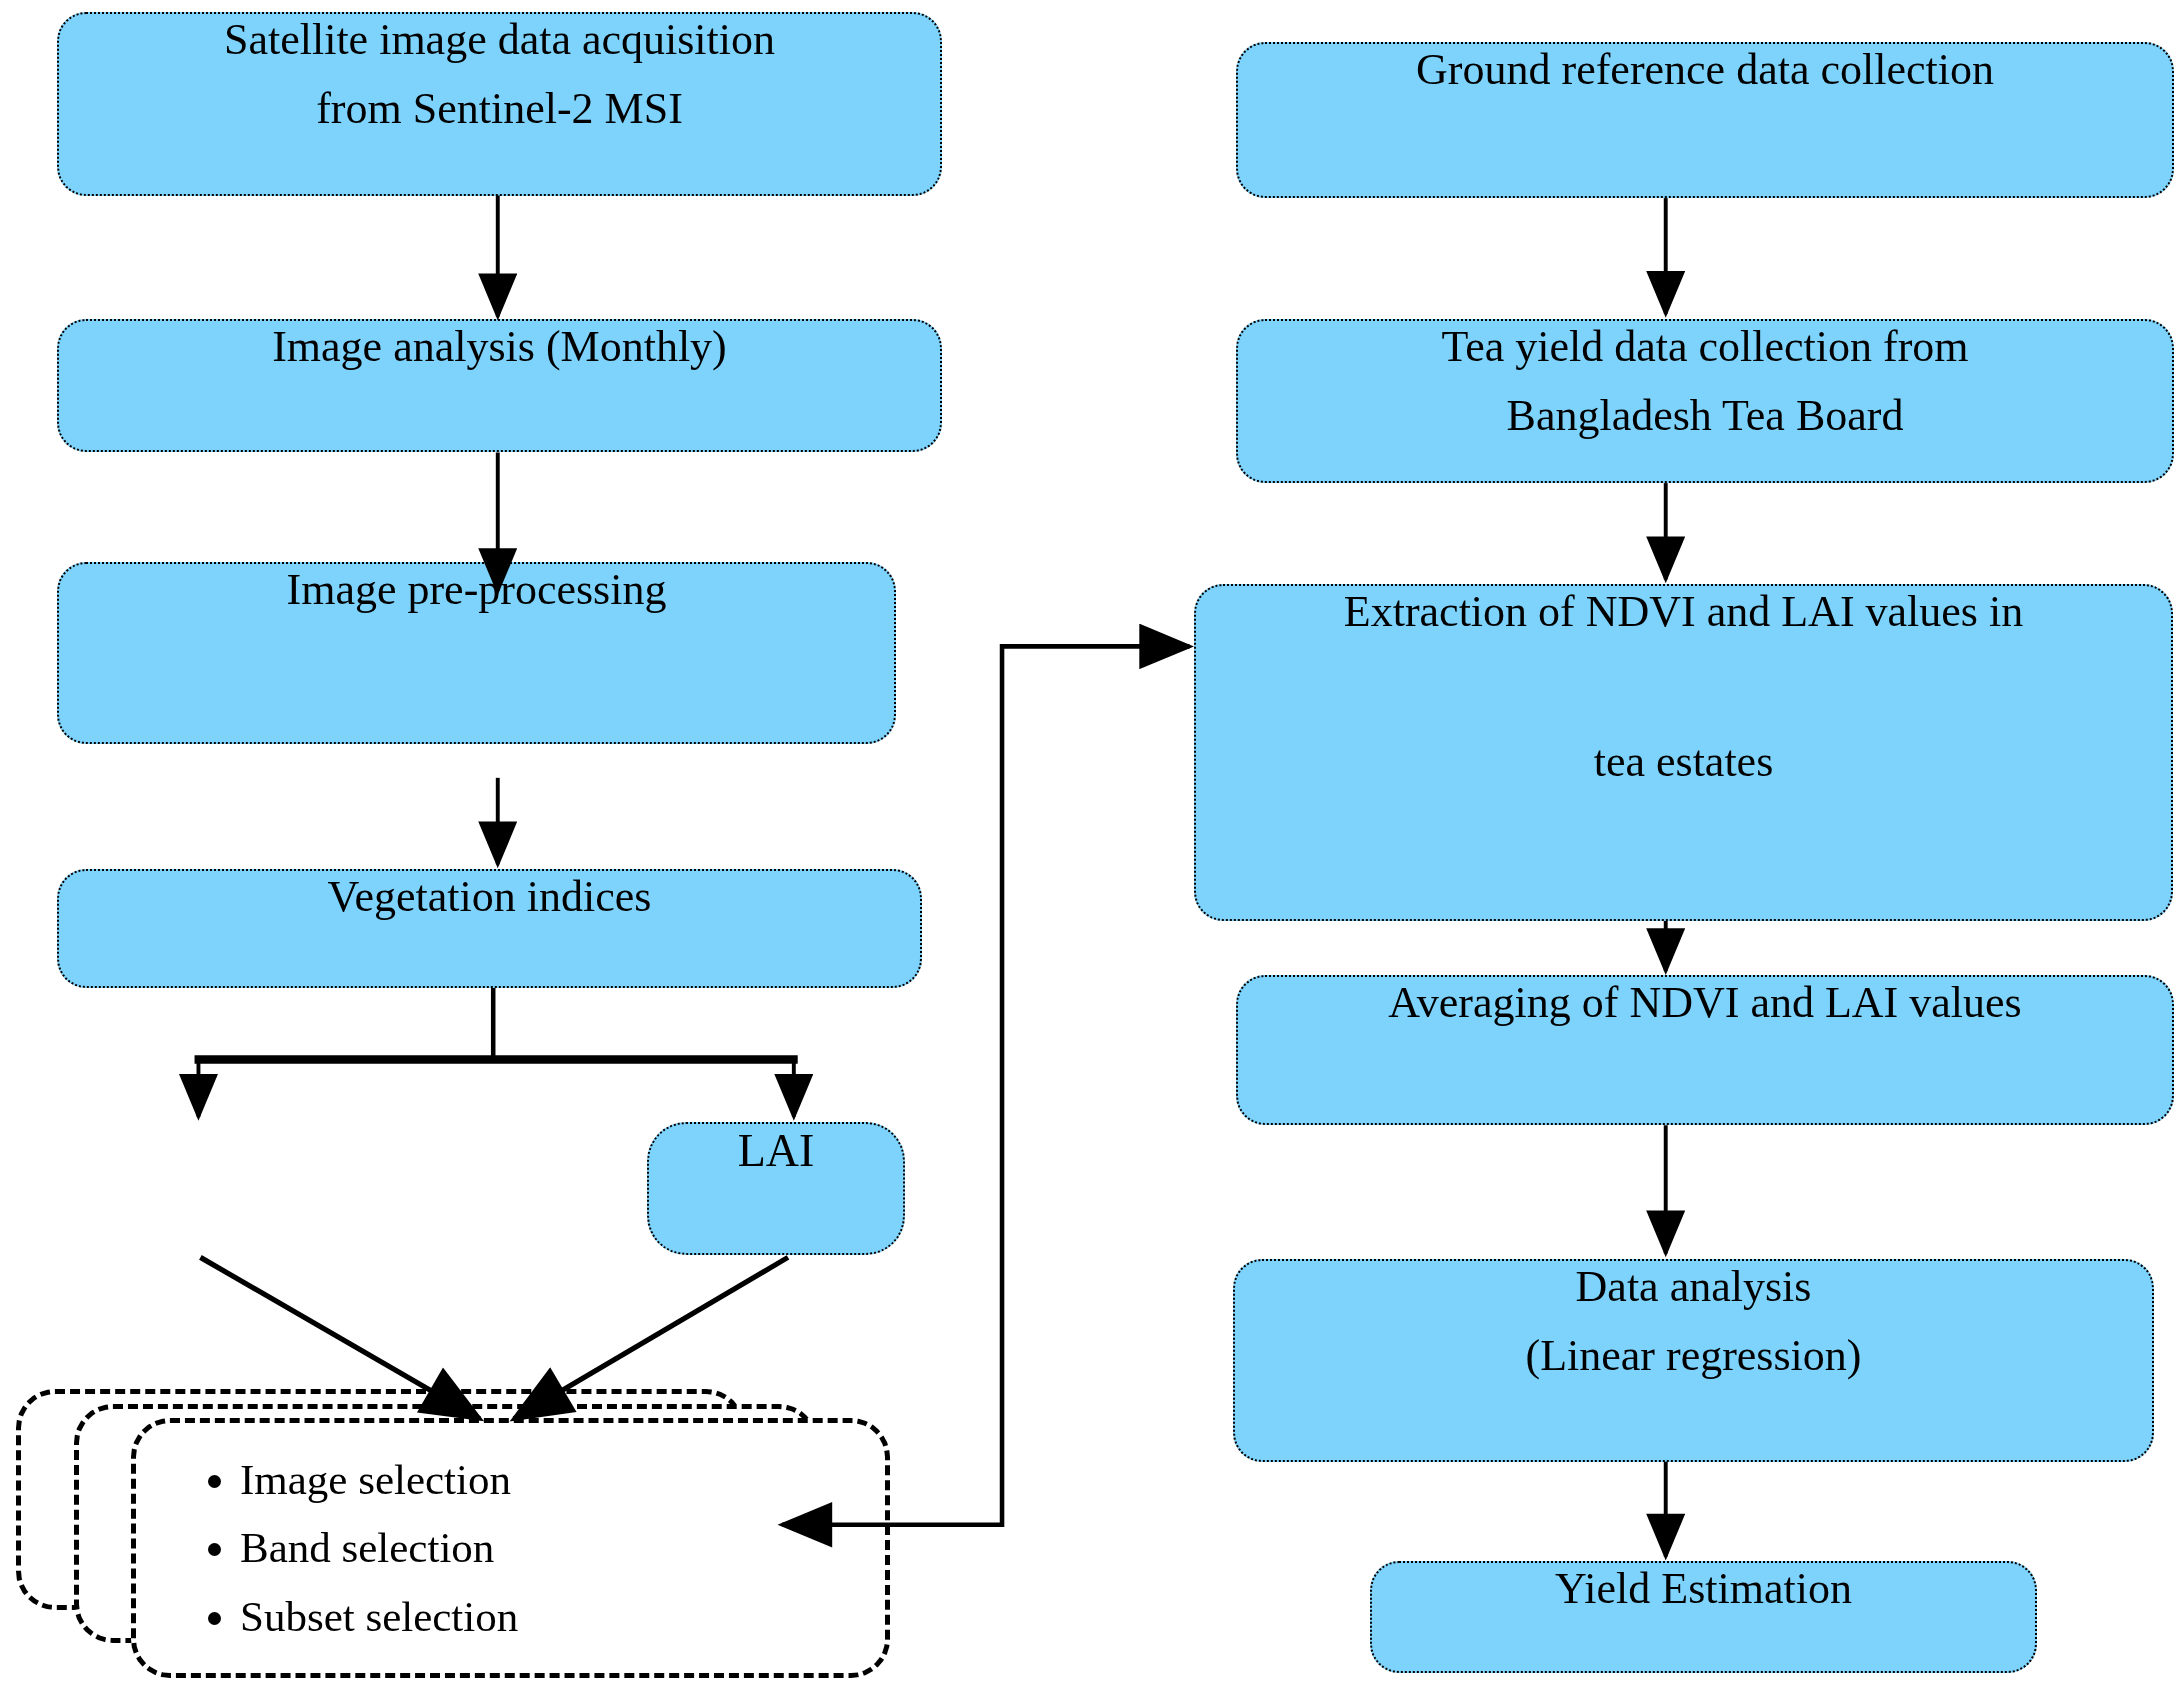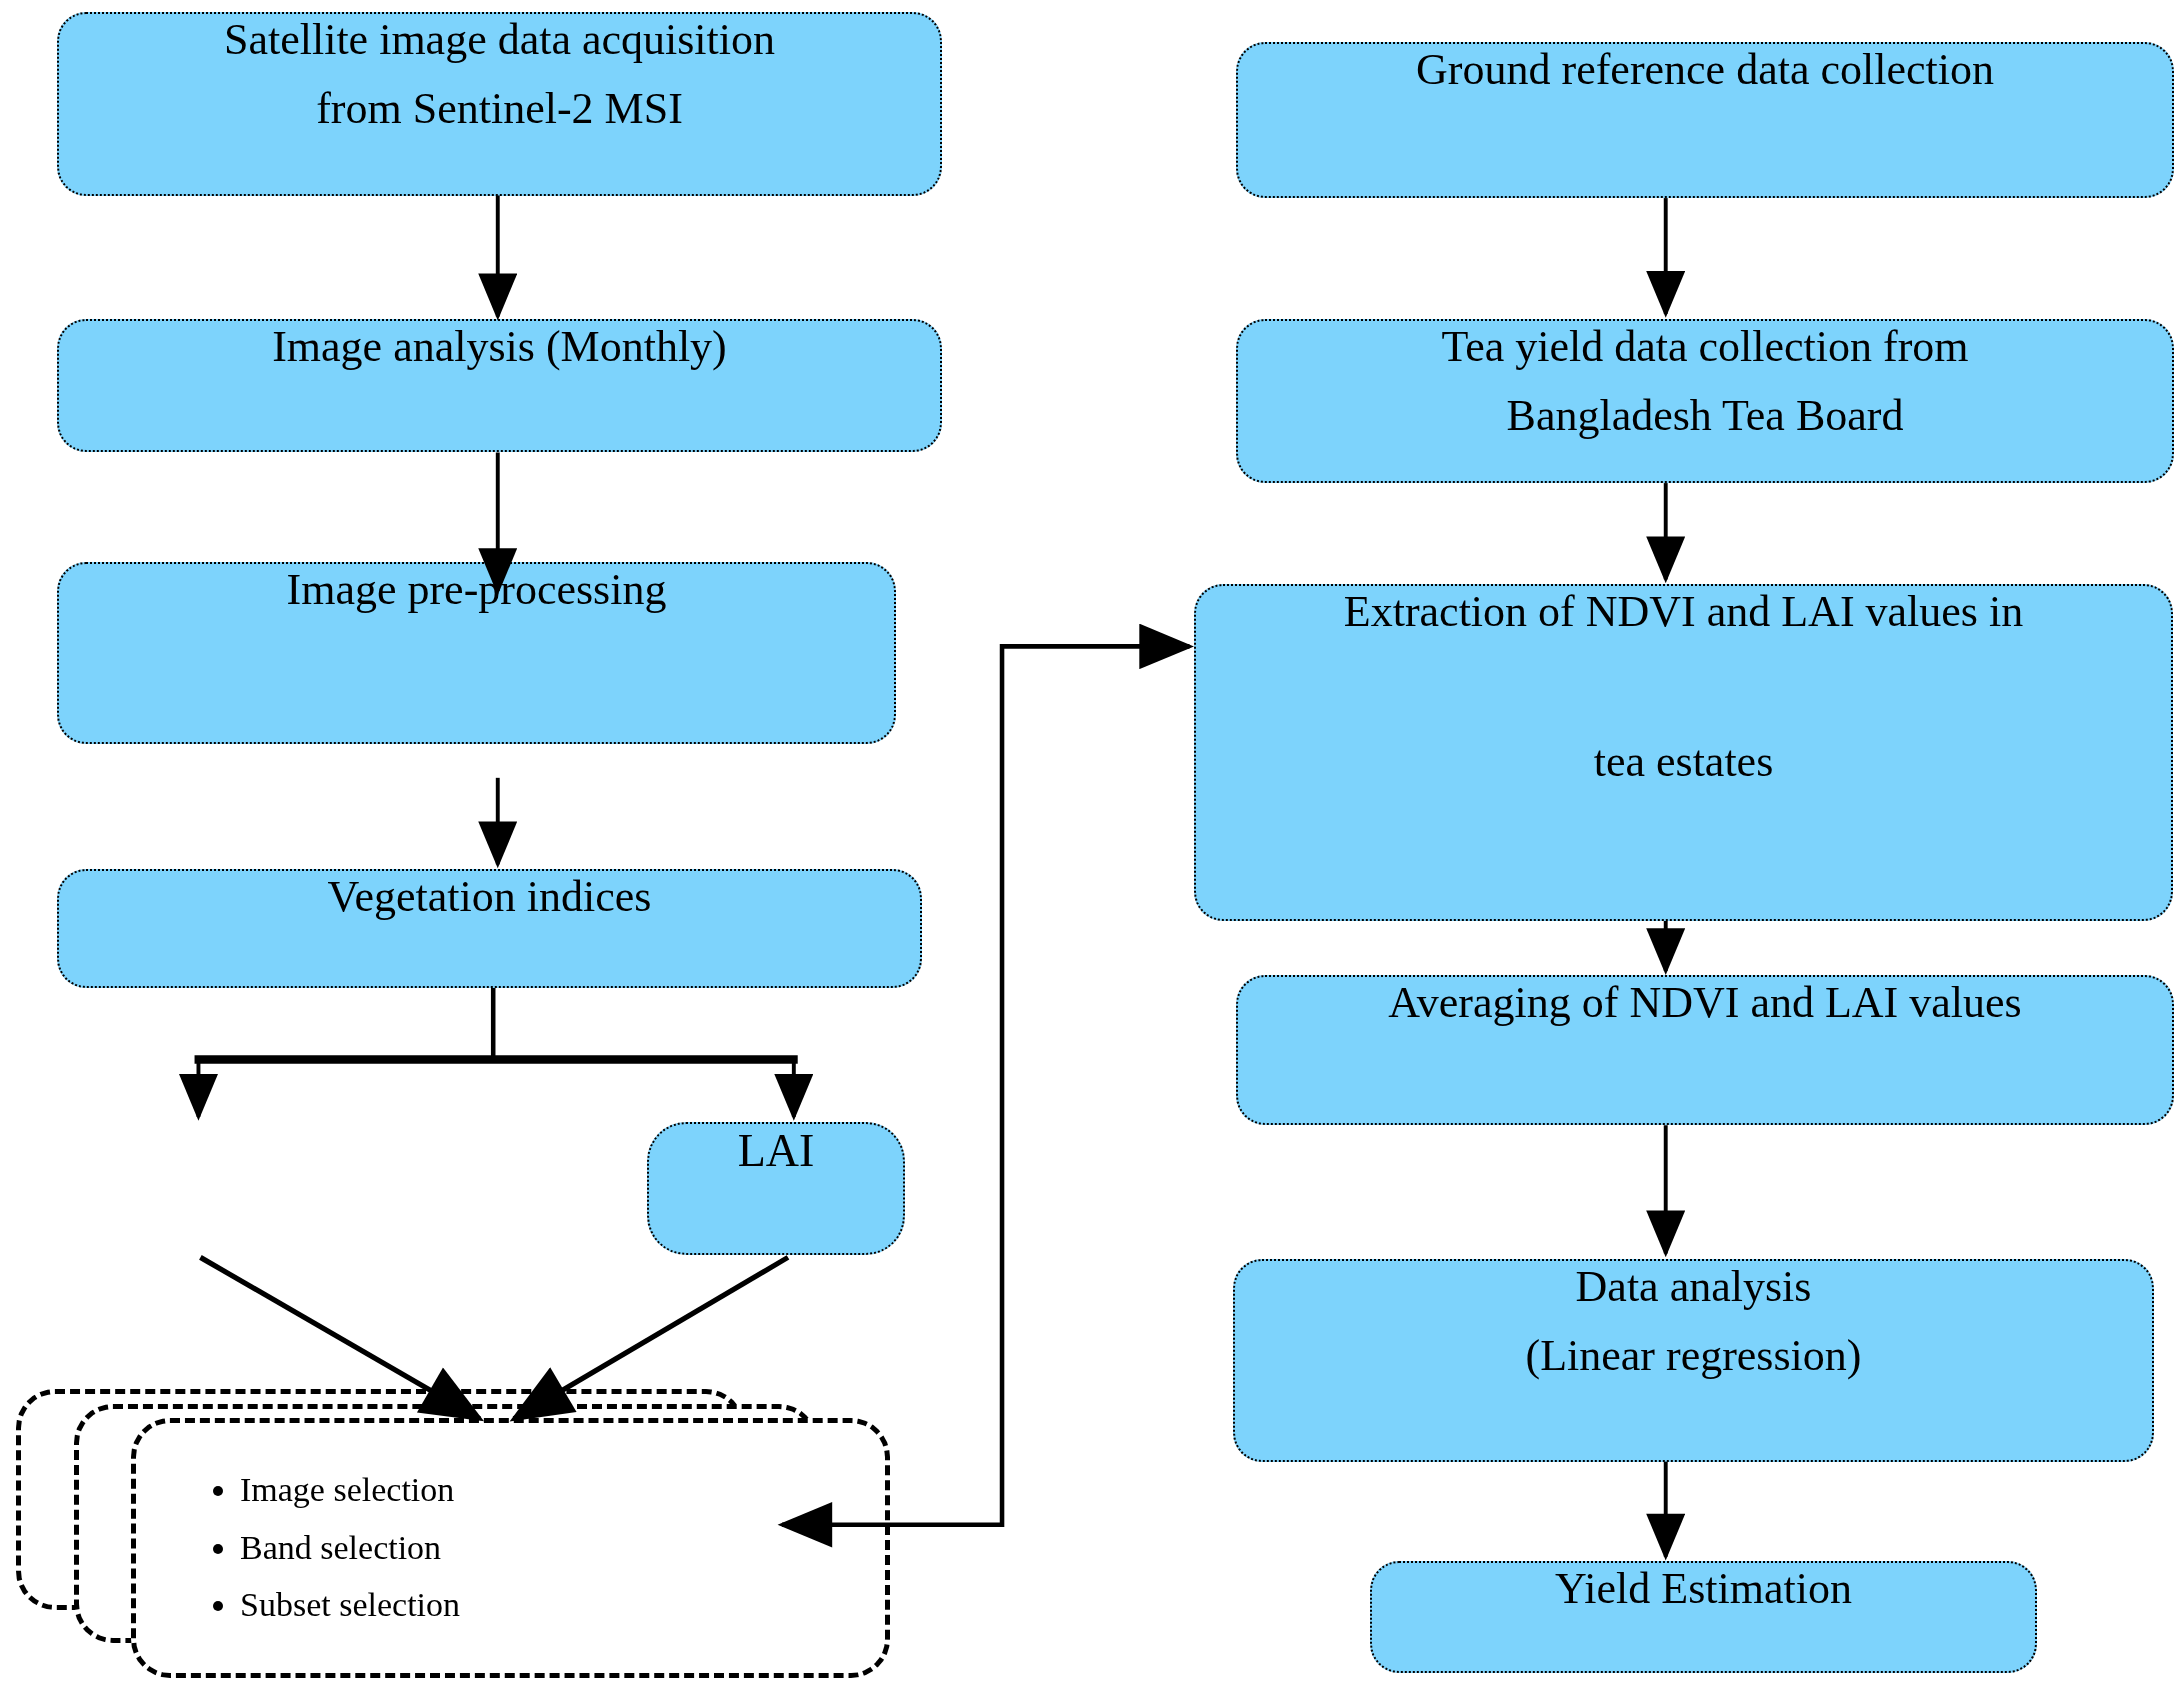--- a/index.html
+++ b/index.html
@@ -43,21 +43,21 @@
     border-radius: 39px;
   }
   .stack-box.front {
     display: flex;
     align-items: center;
   }
   .bullets {
     margin: 0;
     padding: 0 0 0 104px;
     list-style: disc;
-    font-size: 34px;
+    font-size: 43px;
     line-height: 1.2;
     text-align: left;
   }
   .bullets li + li { margin-top: 17px; }
 </style>
 </head>
 <body>
 
 <div class="canvas">
 

